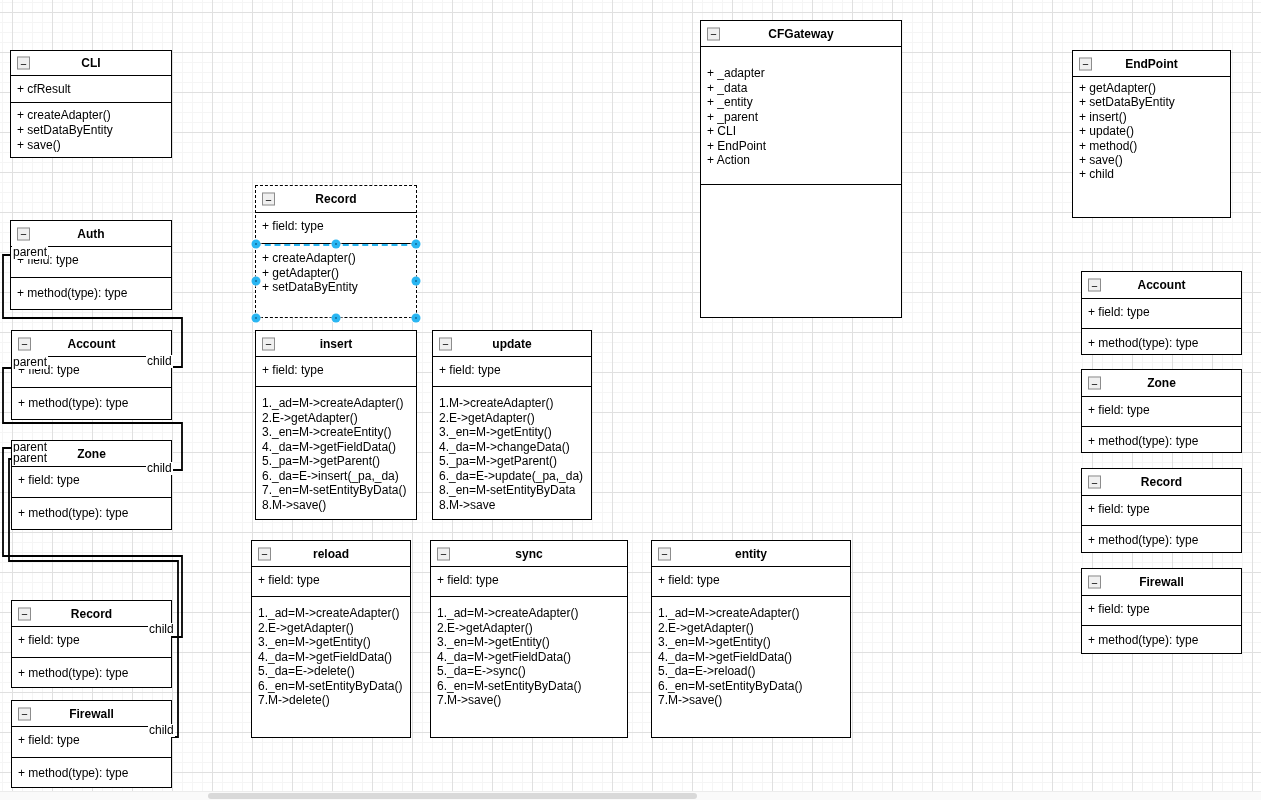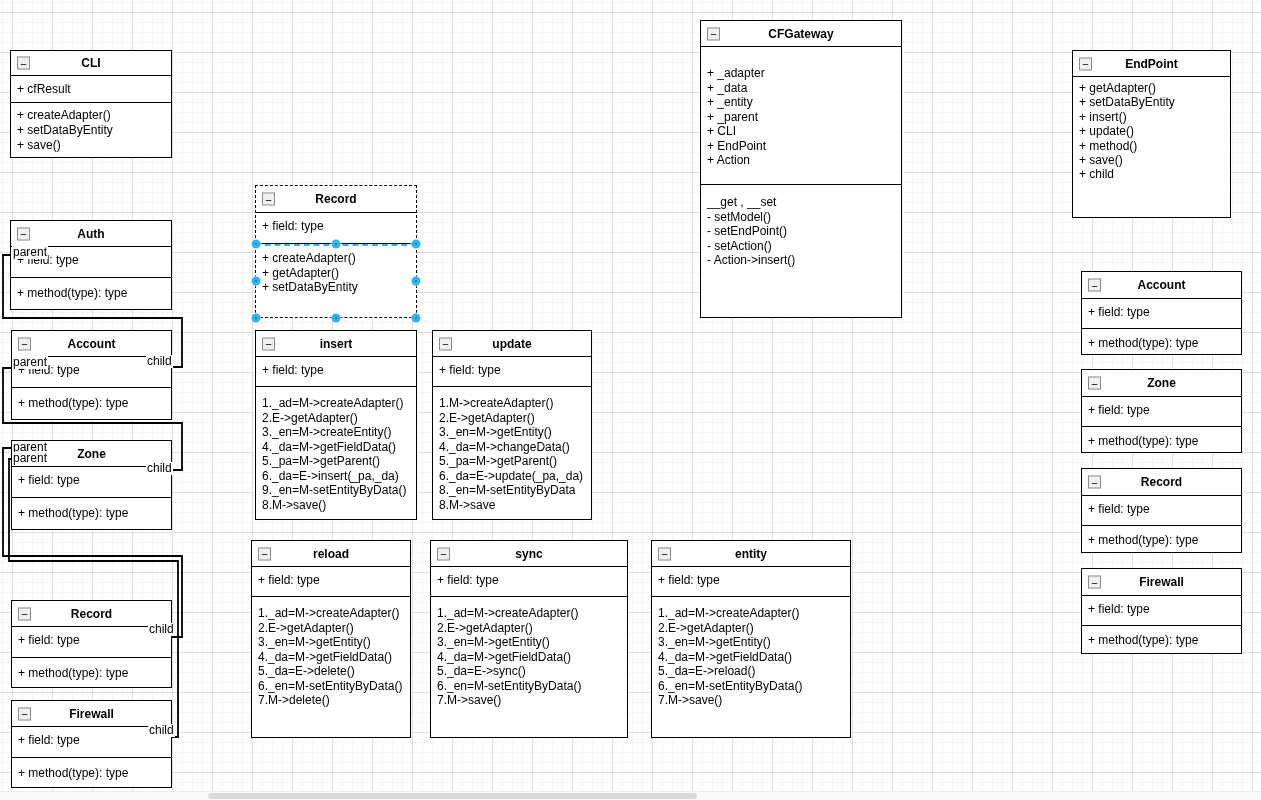--- a/index.html
+++ b/index.html
@@ -188,21 +188,21 @@
   <div class="uml-section fields" style="flex:0 0 30px">
       <div class="member">+ field: type</div>
     </div>
   <div class="uml-section methods" style="padding-top:9px">
       <div class="member">1._ad=M-&gt;createAdapter()</div>
       <div class="member">2.E-&gt;getAdapter()</div>
       <div class="member">3._en=M-&gt;createEntity()</div>
       <div class="member">4._da=M-&gt;getFieldData()</div>
       <div class="member">5._pa=M-&gt;getParent()</div>
       <div class="member">6._da=E-&gt;insert(_pa,_da)</div>
-      <div class="member">9._en=M-setEntityByData()</div>
+      <div class="member">7._en=M-setEntityByData()</div>
       <div class="member">8.M-&gt;save()</div>
     </div>
 </div>
 
 <div class="uml-box" style="left:432px;top:330px;width:160px;height:190px;">
   <div class="uml-title" style="height:25px">
     <span class="collapse-btn">−</span>
     <span>update</span>
   </div>
   <div class="uml-section fields" style="flex:0 0 30px">
@@ -284,27 +284,20 @@
   </div>
   <div class="uml-section fields" style="flex:0 0 138px;padding-top:19px">
       <div class="member">+ _adapter</div>
       <div class="member">+ _data</div>
       <div class="member">+ _entity</div>
       <div class="member">+ _parent</div>
       <div class="member">+ CLI</div>
       <div class="member">+ EndPoint</div>
       <div class="member">+ Action</div>
     </div>
-  <div class="uml-section methods" style="padding-top:10px">
-      <div class="member">__get , __set</div>
-      <div class="member">- setModel()</div>
-      <div class="member">- setEndPoint()</div>
-      <div class="member">- setAction()</div>
-      <div class="member">- Action-&gt;insert()</div>
-    </div>
 </div>
 
 <div class="uml-box" style="left:1072px;top:50px;width:159px;height:168px;">
   <div class="uml-title" style="height:25px">
     <span class="collapse-btn">−</span>
     <span>EndPoint</span>
   </div>
   <div class="uml-section methods" style="padding-top:4px;line-height:14.4px">
       <div class="member">+ getAdapter()</div>
       <div class="member">+ setDataByEntity</div>

